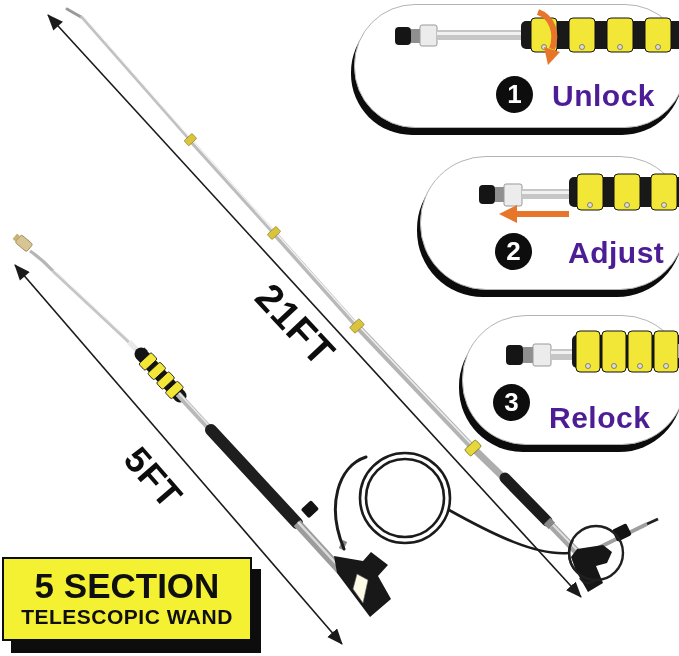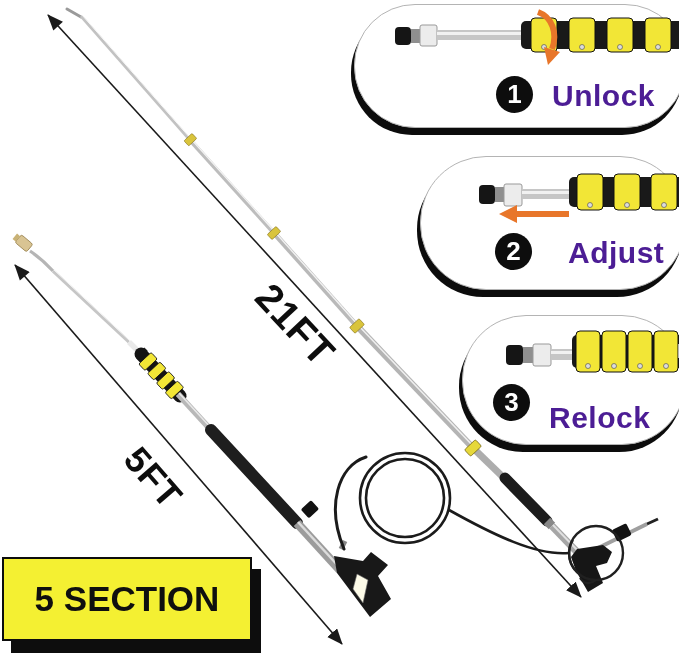--- a/index.html
+++ b/index.html
@@ -242,15 +242,16 @@
     </svg>
     <div class="step-num">3</div>
     <div class="step-label">Relock</div>
   </div>
 
   <div class="measure-label" id="label-21ft">21FT</div>
   <div class="measure-label" id="label-5ft">5FT</div>
 
   <div class="badge">
     <div class="badge-line1">5 SECTION</div>
+    <div class="badge-line2">TELESCOPIC WAND</div>
   </div>
 
 </div>
 
 </body></html>

